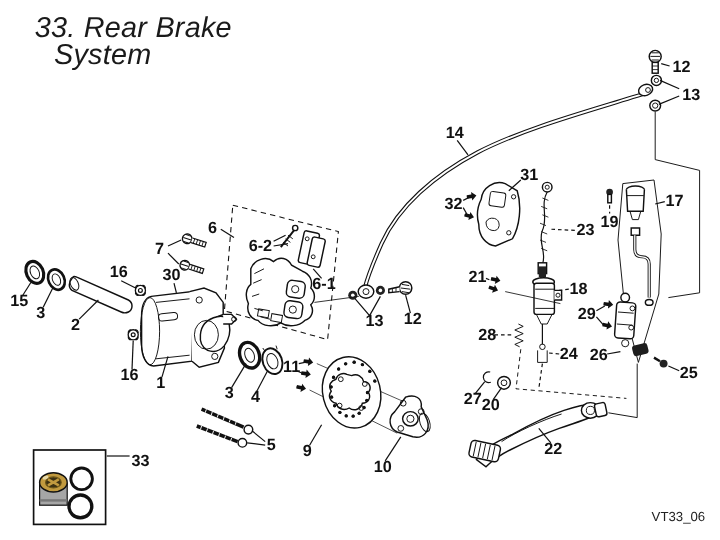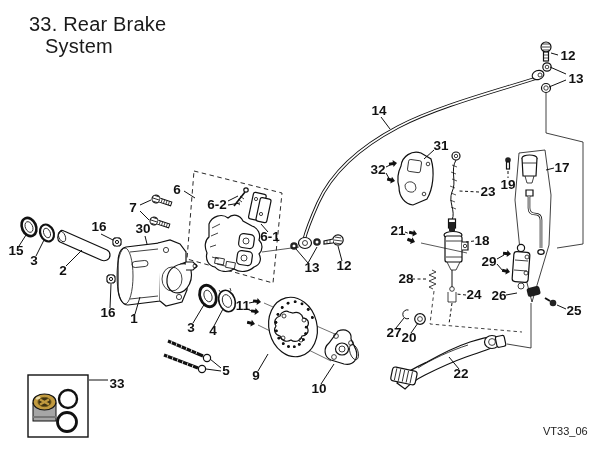--- a/index.html
+++ b/index.html
@@ -1,19 +1,19 @@
 <!DOCTYPE html>
 <html><head>
 <meta charset="utf-8">
 <style>
   html,body{margin:0;padding:0;background:#fff;}
   #stage{position:relative;width:600px;height:450px;background:#fff;overflow:hidden;
          font-family:"Liberation Sans",sans-serif;color:#1a1a1a;}
-  #title{position:absolute;left:29px;top:13px;font-size:20px;line-height:22px;
-         letter-spacing:.2px;color:#1a1a1a;}
+  #title{position:absolute;left:29px;top:13px;font-size:24px;line-height:22px;
+         letter-spacing:.2px;color:#1a1a1a;font-style:italic;}
   #title .l2{margin-left:16px;}
   #figcode{position:absolute;left:543px;top:425px;font-size:11px;color:#222;}
   svg{position:absolute;left:0;top:0;}
   .callout{font:bold 13.5px "Liberation Sans",sans-serif;fill:#111;}
   .ln{stroke:#111;stroke-width:1;fill:none;}
   .ln-d{stroke:#111;stroke-width:1;fill:none;stroke-dasharray:3,2.5;}
   .part{stroke:#111;stroke-width:1.2;fill:#fff;}
   .part-thin{stroke:#111;stroke-width:.8;fill:none;}
 </style>
 </head>

